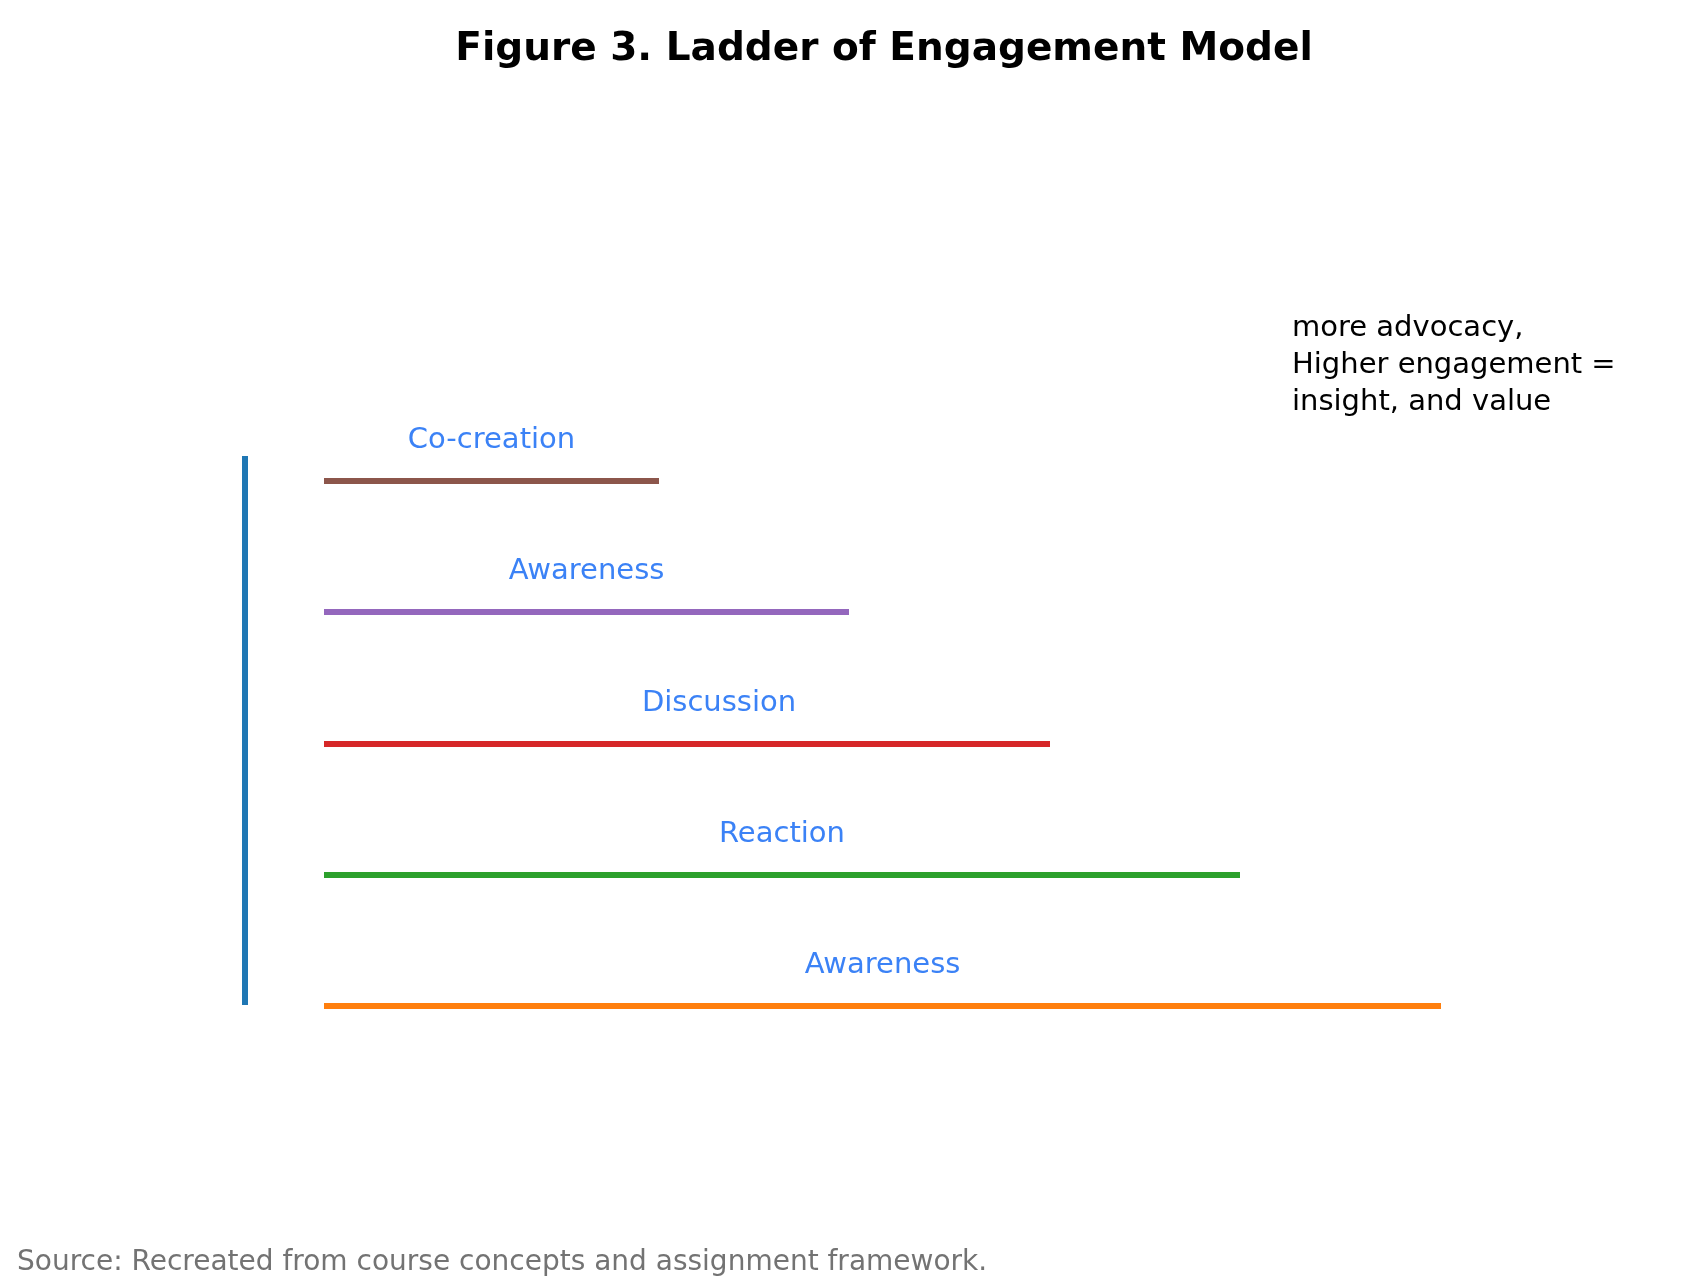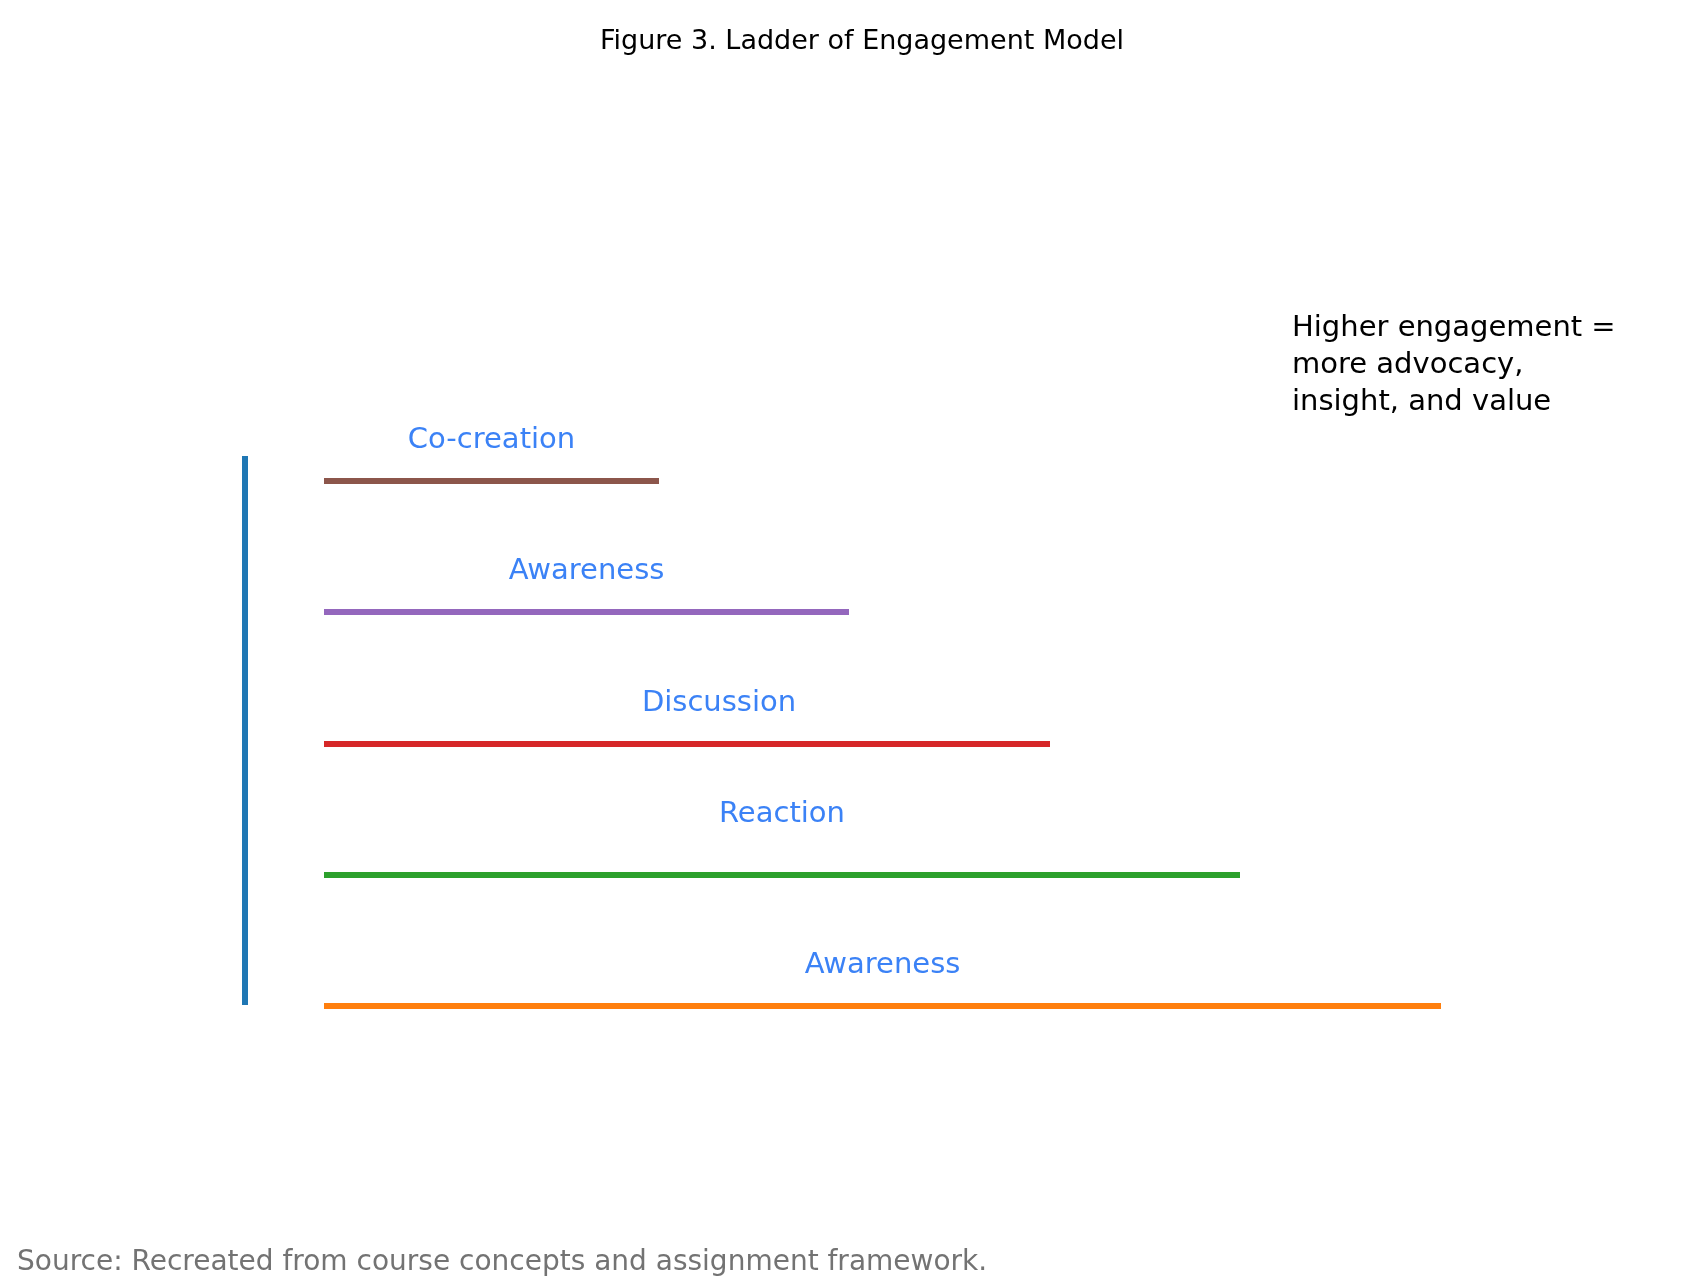--- a/index.html
+++ b/index.html
@@ -11,25 +11,26 @@
   #figure-canvas {
     position: relative;
     width: 1686px;
     height: 1281px;
     background: #ffffff;
     overflow: hidden;
   }
   .figure-title {
     position: absolute;
     top: 24px;
-    left: 862px;
+    left: 884px;
     transform: translateX(-50%);
-    font-size: 27px;
+    font-size: 39px;
     color: #000000;
     white-space: nowrap;
+    font-weight: bold;
   }
   .ladder-axis {
     position: absolute;
     left: 242px;
     top: 456px;
     width: 6px;
     height: 549px;
   }
   .rung-line {
     position: absolute;
@@ -69,26 +70,26 @@
   <div class="ladder-axis" style="background: rgb(31, 119, 180);"></div>
 
   <div id="rungs-container">
       <div class="rung-line" style="left: 324px; top: 478px; width: 335px; background: rgb(140, 86, 75);"></div>
       <div class="rung-label" style="left: 491.5px; top: 438px;">Co-creation</div>
       <div class="rung-line" style="left: 324px; top: 609px; width: 525px; background: rgb(148, 103, 189);"></div>
       <div class="rung-label" style="left: 586.5px; top: 569px;">Awareness</div>
       <div class="rung-line" style="left: 324px; top: 741px; width: 726px; background: rgb(214, 39, 40);"></div>
       <div class="rung-label" style="left: 719px; top: 701px;">Discussion</div>
       <div class="rung-line" style="left: 324px; top: 872px; width: 916px; background: rgb(44, 160, 44);"></div>
-      <div class="rung-label" style="left: 782px; top: 812px;">Reaction</div>
+      <div class="rung-label" style="left: 782px; top: 832px;">Reaction</div>
       <div class="rung-line" style="left: 324px; top: 1003px; width: 1117px; background: rgb(255, 127, 14);"></div>
       <div class="rung-label" style="left: 882.5px; top: 963px;">Awareness</div>
     </div>
 
   <div class="annotation">
+    <div>more advocacy,</div>
     <div>Higher engagement =</div>
-    <div>more advocacy,</div>
     <div>insight, and value</div>
   </div>
 
   <div class="source-note">Source: Recreated from course concepts and assignment framework.</div>
 
 </div>
 
 </body></html>

